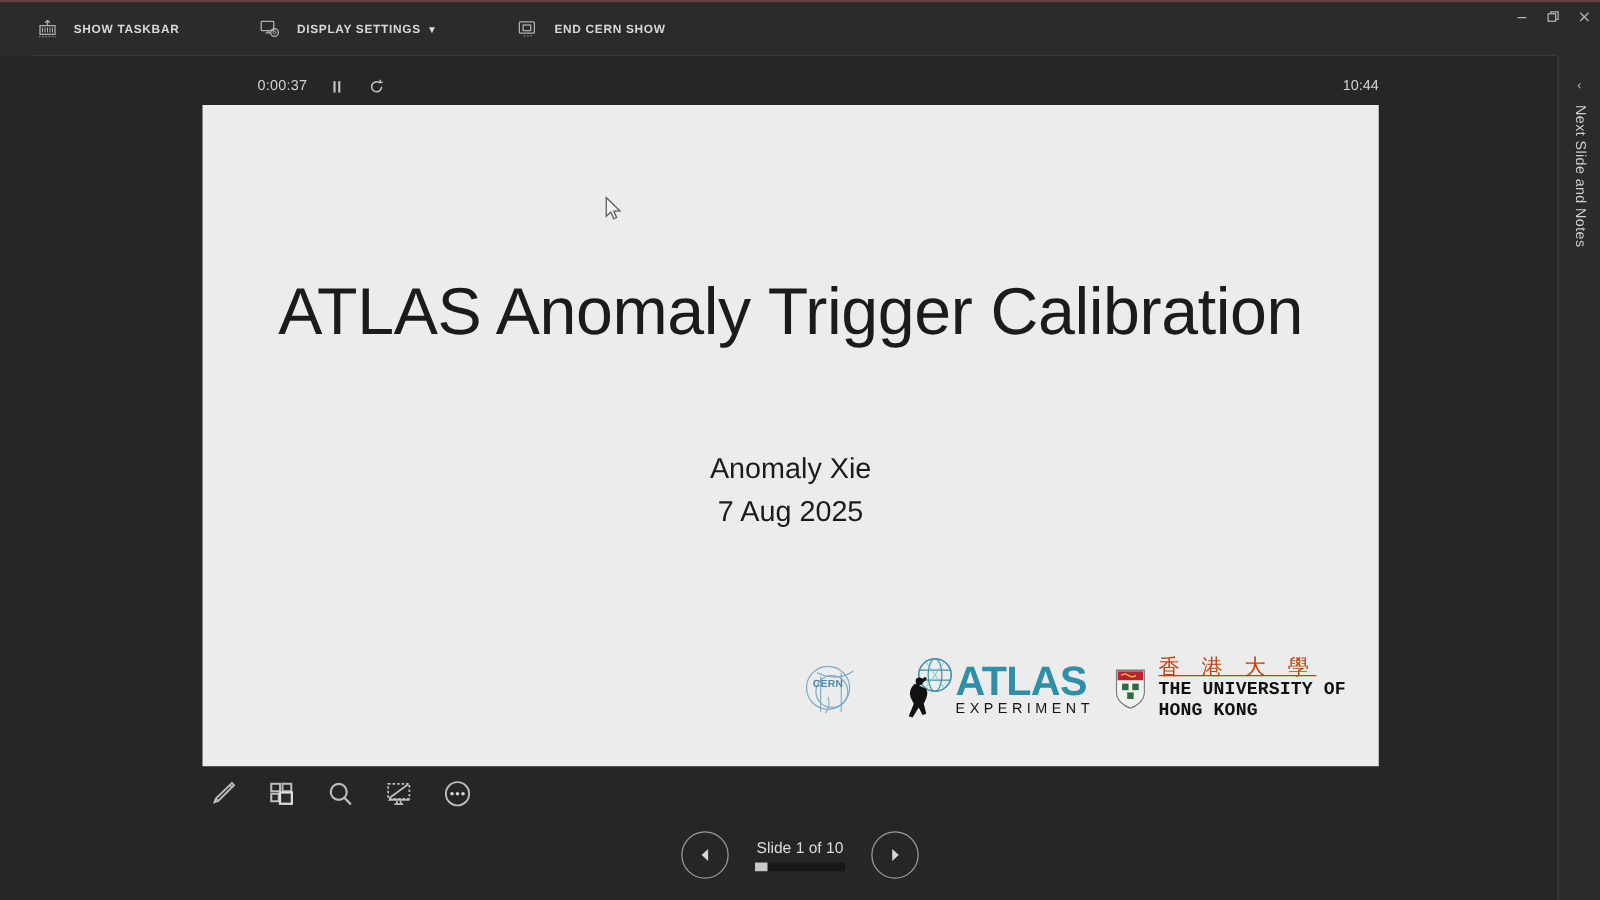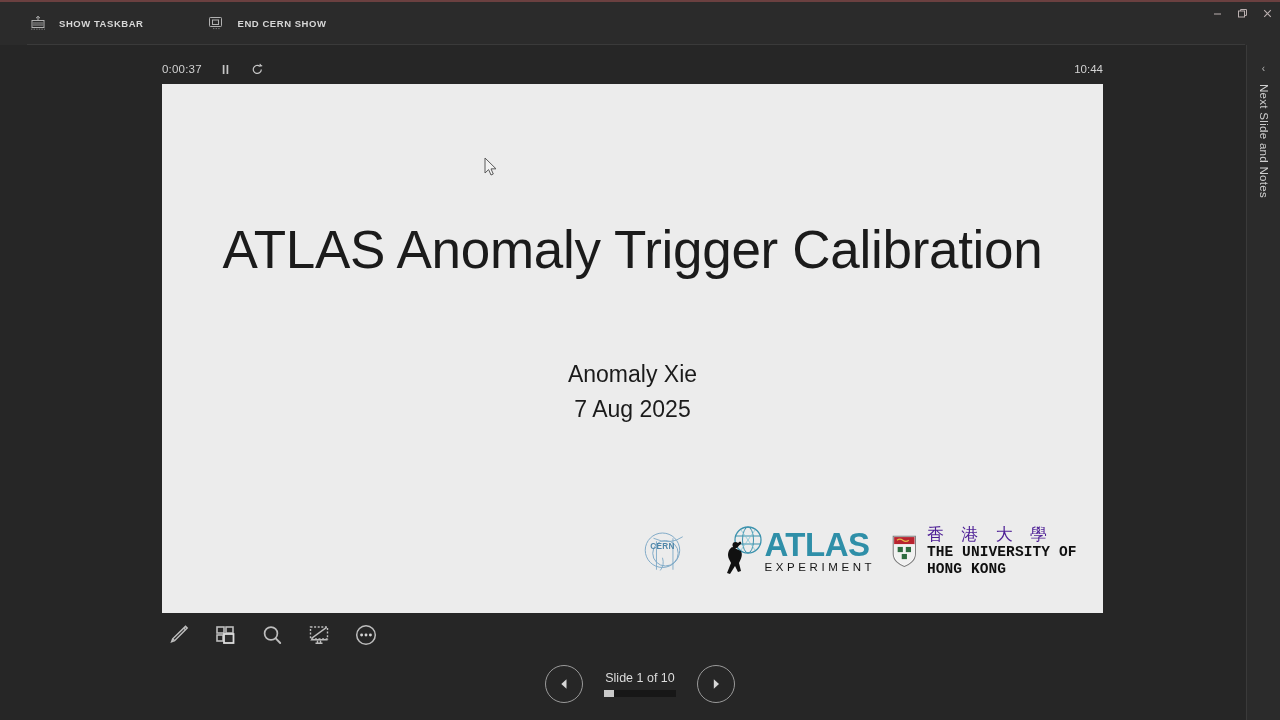--- a/index.html
+++ b/index.html
@@ -74,20 +74,21 @@
 
   
   #timerrow {
     position: absolute; left: 162px; top: 56px;
     width: 941px; height: 22px;
     display: flex; align-items: center;
   }
   #timer-text {
     color: #d2d2d2; font-size: 11.5px;
     letter-spacing: .2px;
+    margin-left: 44px;
   }
   .tbtn {
     margin-left: 16px;
     color: #c6c6c6;
     font-size: 12px;
     display: flex; align-items: center; justify-content: center;
     width: 16px; height: 16px;
   }
   #clock-text {
     margin-left: auto;
@@ -144,21 +145,21 @@
     letter-spacing: 3.6px;
     color: #151515;
     display: block;
     margin-top: 1px;
   }
   #hku-logo { display: flex; align-items: center; }
   #hku-crest { width: 36px; height: 44px; margin-right: 9px; }
   .hku-cn {
     font-family: "DejaVu Sans", sans-serif;
     font-size: 17px; letter-spacing: 6px;
-    color: #4c1d95; display: block; line-height: 20px;
+    color: #c2410c; display: block; line-height: 20px; text-decoration: underline;
   }
   .hku-en {
     font-family: Liberation Mono, monospace;
     font-size: 14.5px; font-weight: 700;
     letter-spacing: .1px;
     color: #101010; display: block; line-height: 17px;
   }
 
   
   #cursor {
@@ -246,20 +247,32 @@
             <path d="M8 0.5 L8 4" stroke="#d0d0d0" stroke-width="1"></path>
             <path d="M6 2.2 L8 0.3 L10 2.2" fill="none" stroke="#d0d0d0" stroke-width="1"></path>
             <rect x="2" y="4.5" width="12" height="7" fill="none" stroke="#d0d0d0" stroke-width="1"></rect>
             <path d="M4 6 v4 M6 6 v4 M8 6 v4 M10 6 v4 M12 6 v4" stroke="#d0d0d0" stroke-width="0.8"></path>
             <path d="M1 13.2 h14" stroke="#8a8a8a" stroke-width="1" stroke-dasharray="1.4 1.2"></path>
           </svg>
         </span>
         <span class="cmd-label">SHOW TASKBAR</span>
       </div>
 
+      <div class="cmd">
+        <span class="cmd-ico">
+          <svg width="17" height="15" viewBox="0 0 17 15">
+            <rect x="1" y="1" width="10" height="7.5" rx="0.6" fill="none" stroke="#cfcfcf" stroke-width="1"></rect>
+            <path d="M4.5 10.2 h4 M6.5 8.5 v1.7" stroke="#cfcfcf" stroke-width="1"></path>
+            <circle cx="11.6" cy="10" r="3.1" fill="none" stroke="#cfcfcf" stroke-width="1.1"></circle>
+            <circle cx="11.6" cy="10" r="1.1" fill="#2b2b2b" stroke="#cfcfcf" stroke-width="0.8"></circle>
+          </svg>
+        </span>
+        <span class="cmd-label">DISPLAY SETTINGS</span>
+        <span class="cmd-caret">▼</span>
+      </div>
 
       <div class="cmd">
         <span class="cmd-ico">
           <svg width="17" height="15" viewBox="0 0 17 15">
             <rect x="1.5" y="1.5" width="12" height="9" rx="0.8" fill="none" stroke="#cfcfcf" stroke-width="1"></rect>
             <rect x="4.5" y="4" width="6" height="4.5" fill="none" stroke="#cfcfcf" stroke-width="1"></rect>
             <path d="M5 12.6 h7" stroke="#8c8c8c" stroke-width="1" stroke-dasharray="1.4 1.2"></path>
           </svg>
         </span>
         <span class="cmd-label">END CERN SHOW</span>

